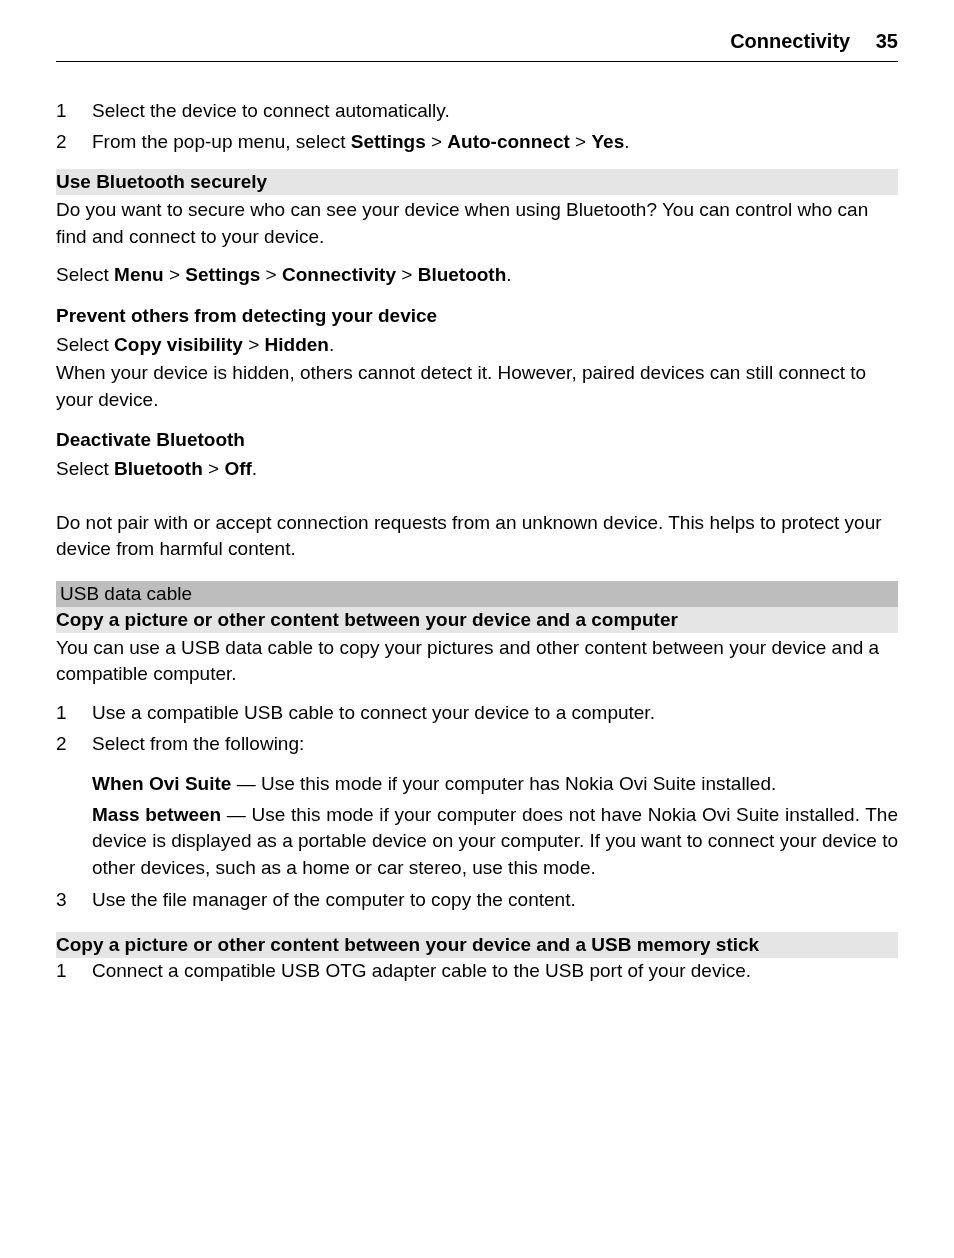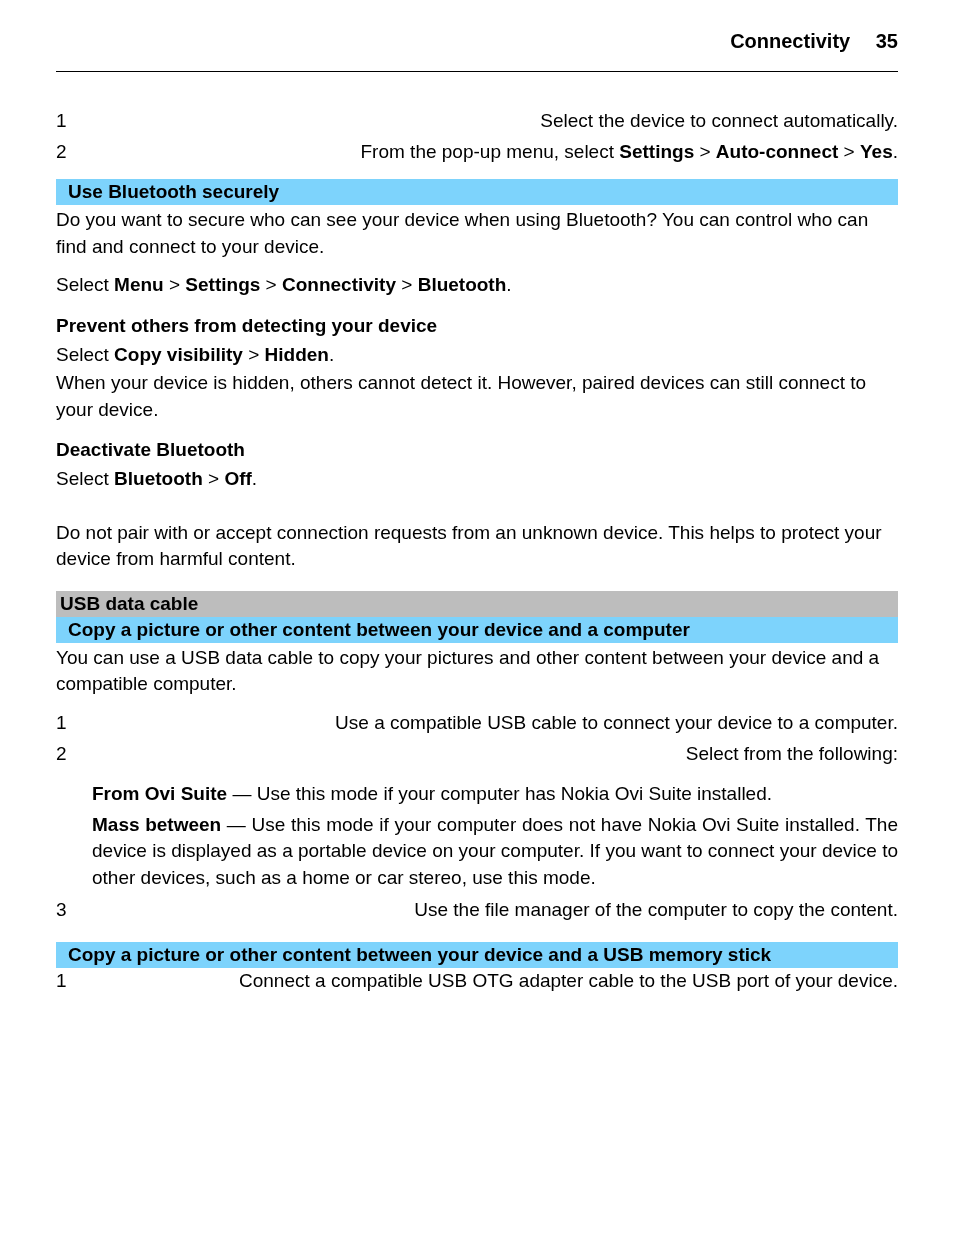--- a/index.html
+++ b/index.html
@@ -11,52 +11,51 @@
     background: #fff;
     width: 954px;
   }
   .page {
     padding: 30px 56px 40px 56px;
   }
   .header {
     text-align: right;
     font-weight: bold;
     font-size: 20px;
-    padding-bottom: 18px;
+    padding-bottom: 8px;
     border-bottom: 1.5px solid #000;
     margin-bottom: 36px;
   }
   .header .title { margin-right: 20px; }
   .ol {
     margin: 0 0 14px 0;
     padding: 0;
   }
   .ol .li {
     display: flex;
     margin-bottom: 4px;
     line-height: 1.4;
   }
   .ol .num {
     width: 36px;
     flex-shrink: 0;
   }
   .ol .txt {
     flex: 1;
-    text-align: right;
   }
   .bold { font-weight: bold; }
   .bar-light {
-    background: #7dd3fc;
+    background: #e5e5e5;
     font-weight: bold;
-    padding: 2px 12px;
+    padding: 2px 0;
     margin-top: 10px;
   }
   .bar-dark {
     background: #bdbdbd;
-    font-weight: bold;
+    font-weight: normal;
     padding: 2px 4px;
     margin-top: 18px;
   }
   p {
     margin: 2px 0 12px 0;
     line-height: 1.4;
   }
   .sub {
     font-weight: bold;
     margin-top: 14px;
@@ -120,21 +119,21 @@
       <div class="num">1</div>
       <div class="txt">Use a compatible USB cable to connect your device to a computer.</div>
     </div>
     <div class="li">
       <div class="num">2</div>
       <div class="txt">Select from the following:</div>
     </div>
   </div>
 
   <div class="indent-block">
-    <p><span class="bold">From Ovi Suite</span><span> — Use this mode if your computer has Nokia Ovi Suite installed.</span></p>
+    <p><span class="bold">When Ovi Suite</span><span> — Use this mode if your computer has Nokia Ovi Suite installed.</span></p>
     <p><span class="bold">Mass between</span><span> — Use this mode if your computer does not have Nokia Ovi Suite installed. The device is displayed as a portable device on your computer. If you want to connect your device to other devices, such as a home or car stereo, use this mode.</span></p>
   </div>
 
   <div class="ol">
     <div class="li">
       <div class="num">3</div>
       <div class="txt">Use the file manager of the computer to copy the content.</div>
     </div>
   </div>
 

